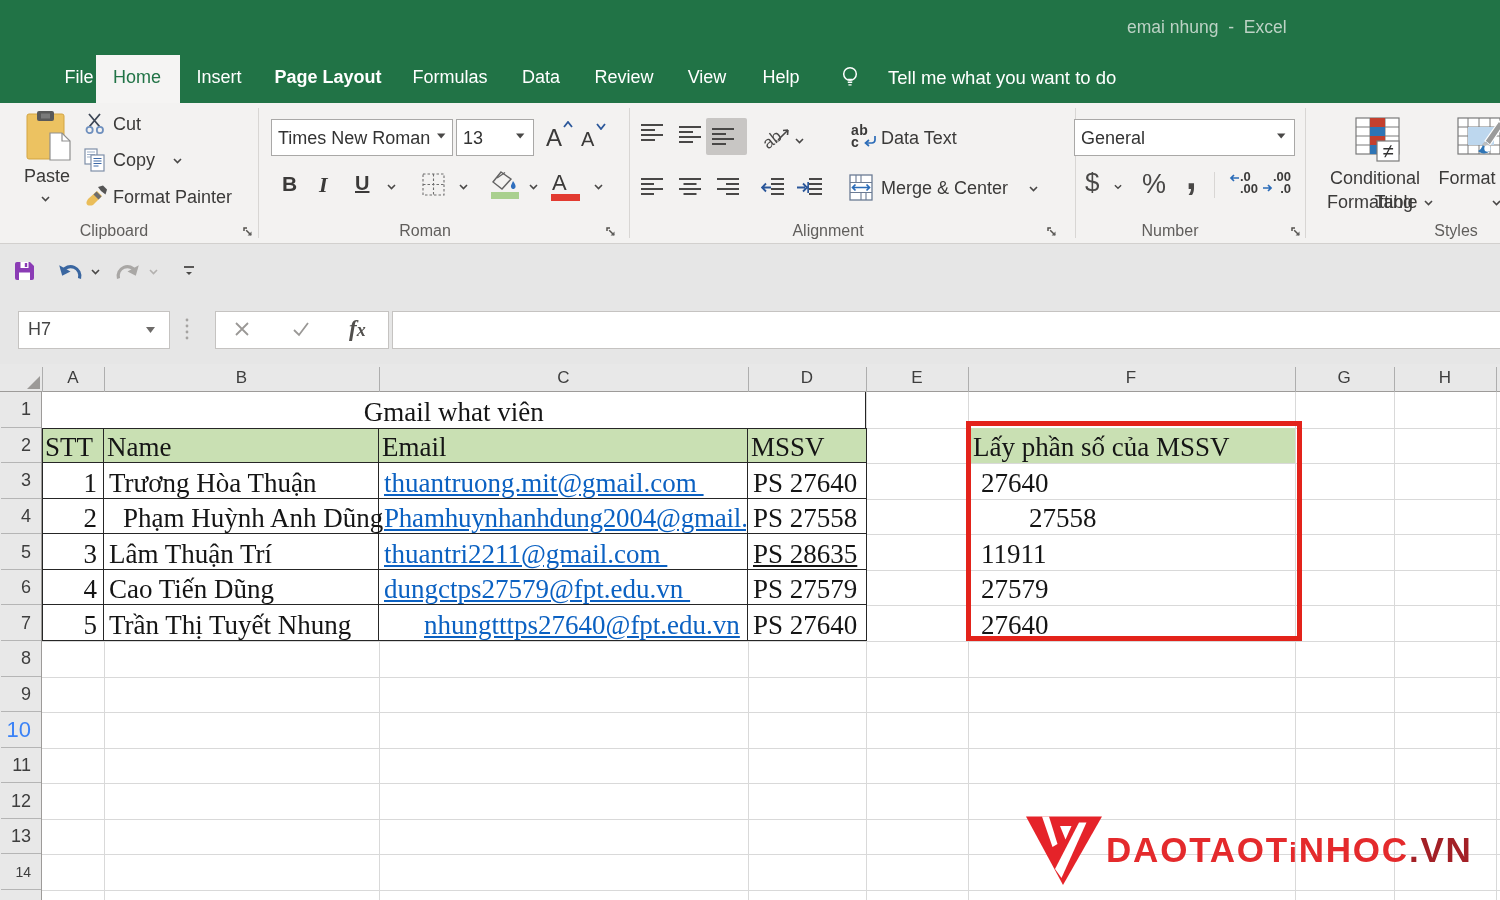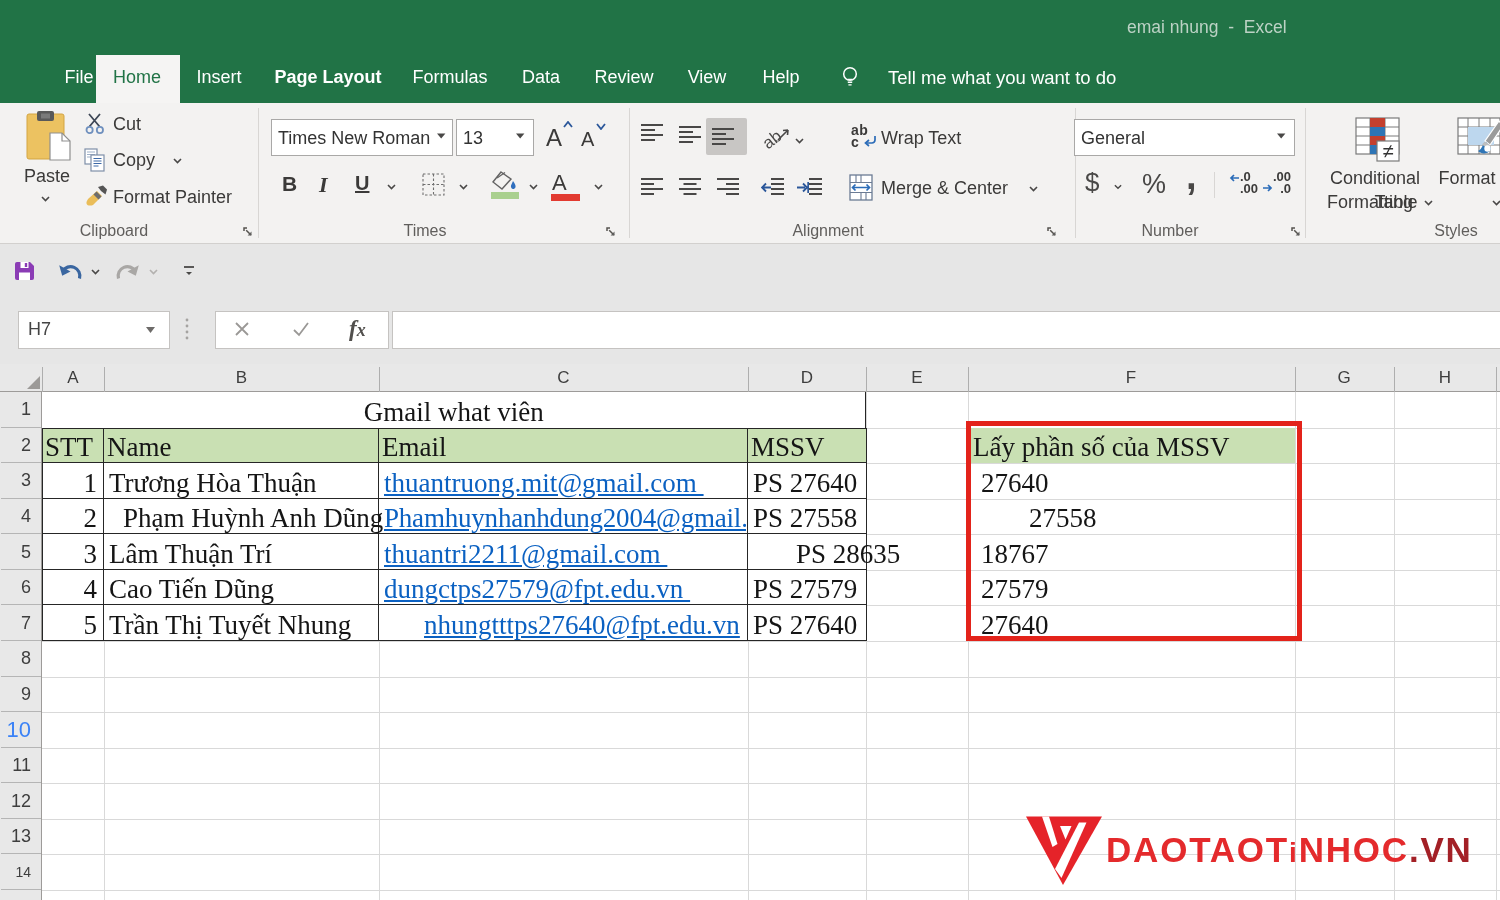--- a/index.html
+++ b/index.html
@@ -28,21 +28,21 @@
 <circle cx="9" cy="8" r="6.3" fill="none" stroke="#fff" stroke-width="1.5"></circle>
 <path d="M6.5 13.5 h5 M6.8 16.2 h4.4 M7.4 18.9 h3.2" stroke="#fff" stroke-width="1.4" fill="none"></path>
   </svg>
 <div class="ab" style="left:888px;top:67px;font-size:18.5px;color:#fff;">Tell me what you want to do</div>
 <div class="ab" style="left:0;top:103px;width:1500px;height:140px;background:#f3f2f1;"></div>
 <div class="ab" style="left:258px;top:108px;width:1px;height:130px;background:#d8d6d4;"></div>
 <div class="ab" style="left:628.5px;top:108px;width:1px;height:130px;background:#d8d6d4;"></div>
 <div class="ab" style="left:1075px;top:108px;width:1px;height:130px;background:#d8d6d4;"></div>
 <div class="ab" style="left:1305px;top:108px;width:1px;height:130px;background:#d8d6d4;"></div>
 <div class="ab lbl" style="left:114px;top:222px;transform:translateX(-50%);">Clipboard</div>
-<div class="ab lbl" style="left:425px;top:222px;transform:translateX(-50%);">Times</div>
+<div class="ab lbl" style="left:425px;top:222px;transform:translateX(-50%);">Roman</div>
 <div class="ab lbl" style="left:828px;top:222px;transform:translateX(-50%);">Alignment</div>
 <div class="ab lbl" style="left:1170px;top:222px;transform:translateX(-50%);">Number</div>
 <div class="ab lbl" style="left:1456px;top:222px;transform:translateX(-50%);">Styles</div>
 <svg class="ab" style="left:243px;top:227px;" width="11" height="11" viewBox="0 0 11 11">
 <path d="M1 4 V1 H4" stroke="#55534f" stroke-width="1.5" fill="none"></path>
 <path d="M3.2 3.2 L8 8" stroke="#55534f" stroke-width="1.5"></path>
 <path d="M8.5 4.6 V8.5 H4.6 Z" fill="#5f5e5d"></path>
   </svg>
 <svg class="ab" style="left:606px;top:227px;" width="11" height="11" viewBox="0 0 11 11">
 <path d="M1 4 V1 H4" stroke="#55534f" stroke-width="1.5" fill="none"></path>
@@ -197,21 +197,21 @@
     <path d="M0 16 H13" stroke="#494847" stroke-width="2"></path>
   </svg>
 <svg class="ab" style="left:797px;top:182px;" width="12" height="11" viewBox="0 0 12 11">
     <path d="M0 5.5 H8 M6 1.5 L10 5.5 L6 9.5 M11.2 0 V11" stroke="#2b579a" stroke-width="1.8" fill="none"></path>
   </svg>
 <div class="ab" style="left:851px;top:125px;font-size:14px;font-weight:700;color:#3b3a39;line-height:11.5px;letter-spacing:0.5px;">ab<br>c</div>
 <svg class="ab" style="left:863px;top:136px;" width="14" height="12" viewBox="0 0 14 12">
 <path d="M12 0 v4 a3 3 0 0 1 -3 3 H3" stroke="#2b6cb8" stroke-width="1.7" fill="none"></path>
 <path d="M6 4 L2.5 7 L6 10" stroke="#2b6cb8" stroke-width="1.7" fill="none"></path>
   </svg>
-<div class="ab ui" style="left:881px;top:128px;">Wrap Text</div>
+<div class="ab ui" style="left:881px;top:128px;">Data Text</div>
 <svg class="ab" style="left:849px;top:174px;" width="24" height="27" viewBox="0 0 24 27">
 <rect x="1" y="1" width="22" height="25" fill="#fff" stroke="#6b7b94" stroke-width="1.3"></rect>
 <path d="M1 8.5 H23 M1 18.5 H23 M12 1 V8.5 M12 18.5 V26 M7 1 V8.5 M17 18.5 V26" stroke="#6b7b94" stroke-width="1.1" fill="none"></path>
 <path d="M3.5 13.5 H20.5 M6.5 10.5 L3.5 13.5 L6.5 16.5 M17.5 10.5 L20.5 13.5 L17.5 16.5" stroke="#2b6cb8" stroke-width="1.7" fill="none"></path>
   </svg>
 <div class="ab ui" style="left:881px;top:178px;">Merge &amp; Center</div>
 <svg class="ab" style="left:1029px;top:186px;" width="9" height="6" viewBox="0 0 9 6">
     <path class="chev" d="M1 1 L4.5 4.5 L8 1"></path>
   </svg>
 <div class="ab" style="left:1074px;top:119px;width:219px;height:35px;background:#fff;border:1px solid #a9a8a7;"></div>
@@ -414,21 +414,21 @@
 <div class="cell serif" style="left:753px;top:498.7px;width:110px;height:35.6px;padding-bottom:2px;">PS 27558</div>
 <div class="ab" style="left:42px;top:534.3px;width:62px;height:35.6px;background:#fff;border-left:1.6px solid #262626;border-right:1.6px solid #262626;border-bottom:1.6px solid #262626;box-sizing:border-box;"></div>
 <div class="ab" style="left:104px;top:534.3px;width:275px;height:35.6px;background:#fff;border-right:1.6px solid #262626;border-bottom:1.6px solid #262626;box-sizing:border-box;"></div>
 <div class="ab" style="left:379px;top:534.3px;width:369px;height:35.6px;background:#fff;border-right:1.6px solid #262626;border-bottom:1.6px solid #262626;box-sizing:border-box;"></div>
 <div class="ab" style="left:748px;top:534.3px;width:118.5px;height:35.6px;background:#fff;border-right:1.6px solid #262626;border-bottom:1.6px solid #262626;box-sizing:border-box;"></div>
 <div class="cell serif" style="left:42px;top:534.3px;width:55px;height:35.6px;justify-content:flex-end;padding-bottom:2px;">3</div>
 <div class="cell serif" style="left:109px;top:534.3px;width:268px;height:35.6px;padding-bottom:2px;">Lâm Thuận Trí</div>
 <div class="cell serif" style="left:384px;top:534.3px;width:362px;height:35.6px;padding-bottom:2px;">
     <span style="color:#0b61c2;text-decoration:underline;">thuantri2211@gmail.com&nbsp;</span>
   </div>
-<div class="cell serif" style="left:796px;top:534.3px;width:110px;height:35.6px;padding-bottom:2px;">PS 28635</div>
+<div class="cell serif" style="left:753px;top:534.3px;width:110px;height:35.6px;padding-bottom:2px;text-decoration:underline;">PS 28635</div>
 <div class="ab" style="left:42px;top:569.9px;width:62px;height:35.5px;background:#fff;border-left:1.6px solid #262626;border-right:1.6px solid #262626;border-bottom:1.6px solid #262626;box-sizing:border-box;"></div>
 <div class="ab" style="left:104px;top:569.9px;width:275px;height:35.5px;background:#fff;border-right:1.6px solid #262626;border-bottom:1.6px solid #262626;box-sizing:border-box;"></div>
 <div class="ab" style="left:379px;top:569.9px;width:369px;height:35.5px;background:#fff;border-right:1.6px solid #262626;border-bottom:1.6px solid #262626;box-sizing:border-box;"></div>
 <div class="ab" style="left:748px;top:569.9px;width:118.5px;height:35.5px;background:#fff;border-right:1.6px solid #262626;border-bottom:1.6px solid #262626;box-sizing:border-box;"></div>
 <div class="cell serif" style="left:42px;top:569.9px;width:55px;height:35.5px;justify-content:flex-end;padding-bottom:2px;">4</div>
 <div class="cell serif" style="left:109px;top:569.9px;width:268px;height:35.5px;padding-bottom:2px;">Cao Tiến Dũng</div>
 <div class="cell serif" style="left:384px;top:569.9px;width:362px;height:35.5px;padding-bottom:2px;">
     <span style="color:#0b61c2;text-decoration:underline;">dungctps27579@fpt.edu.vn&nbsp;</span>
   </div>
 <div class="cell serif" style="left:753px;top:569.9px;width:110px;height:35.5px;padding-bottom:2px;">PS 27579</div>
@@ -439,21 +439,21 @@
 <div class="cell serif" style="left:42px;top:605.4px;width:55px;height:35.6px;justify-content:flex-end;padding-bottom:2px;">5</div>
 <div class="cell serif" style="left:109px;top:605.4px;width:268px;height:35.6px;padding-bottom:2px;">Trần Thị Tuyết Nhung</div>
 <div class="cell serif" style="left:384px;top:605.4px;width:362px;height:35.6px;padding-bottom:2px;margin-left:40px;">
     <span style="color:#0b61c2;text-decoration:underline;">nhungtttps27640@fpt.edu.vn</span>
   </div>
 <div class="cell serif" style="left:753px;top:605.4px;width:110px;height:35.6px;padding-bottom:2px;">PS 27640</div>
 <div class="ab" style="left:968px;top:427.6px;width:326.5px;height:35.5px;background:#c9e0b3;"></div>
 <div class="cell serif" style="left:973px;top:427.6px;width:318px;height:35.5px;padding-bottom:2px;">Lấy phần số của MSSV</div>
 <div class="cell serif" style="left:981px;top:463.1px;width:300px;height:35.6px;padding-bottom:2px;">27640</div>
 <div class="cell serif" style="left:981px;top:498.7px;width:300px;height:35.6px;padding-bottom:2px;margin-left:48px;">27558</div>
-<div class="cell serif" style="left:981px;top:534.3px;width:300px;height:35.6px;padding-bottom:2px;">18767</div>
+<div class="cell serif" style="left:981px;top:534.3px;width:300px;height:35.6px;padding-bottom:2px;">11911</div>
 <div class="cell serif" style="left:981px;top:569.9px;width:300px;height:35.5px;padding-bottom:2px;">27579</div>
 <div class="cell serif" style="left:981px;top:605.4px;width:300px;height:35.6px;padding-bottom:2px;">27640</div>
 <div class="ab" style="left:966px;top:421px;width:336px;height:220px;border:5px solid #e3231a;box-sizing:border-box;"></div>
 <svg class="ab" style="left:1024px;top:813px;" width="84" height="76" viewBox="0 0 84 76">
 <polygon points="2,3.5 78,3.5 39,72" fill="#e52329"></polygon>
 <polygon points="18,3.5 25,3.5 33.5,31 28.5,34" fill="#fff"></polygon>
 <polygon points="36,13 47.5,13 41.5,26.5" fill="#fff"></polygon>
 <polygon points="55,9.5 62.5,9.5 37.5,65 31,56" fill="#fff"></polygon>
 </svg>
 <div class="ab" style="left:1106px;top:832px;font-size:35px;font-weight:700;color:#e42a2c;letter-spacing:1.8px;line-height:1;transform:scaleX(1.0);transform-origin:left;white-space:nowrap;">DAOTAOT<span style="font-size:28px;">i</span>NHOC<span style="color:#a32026;">.VN</span></div>

